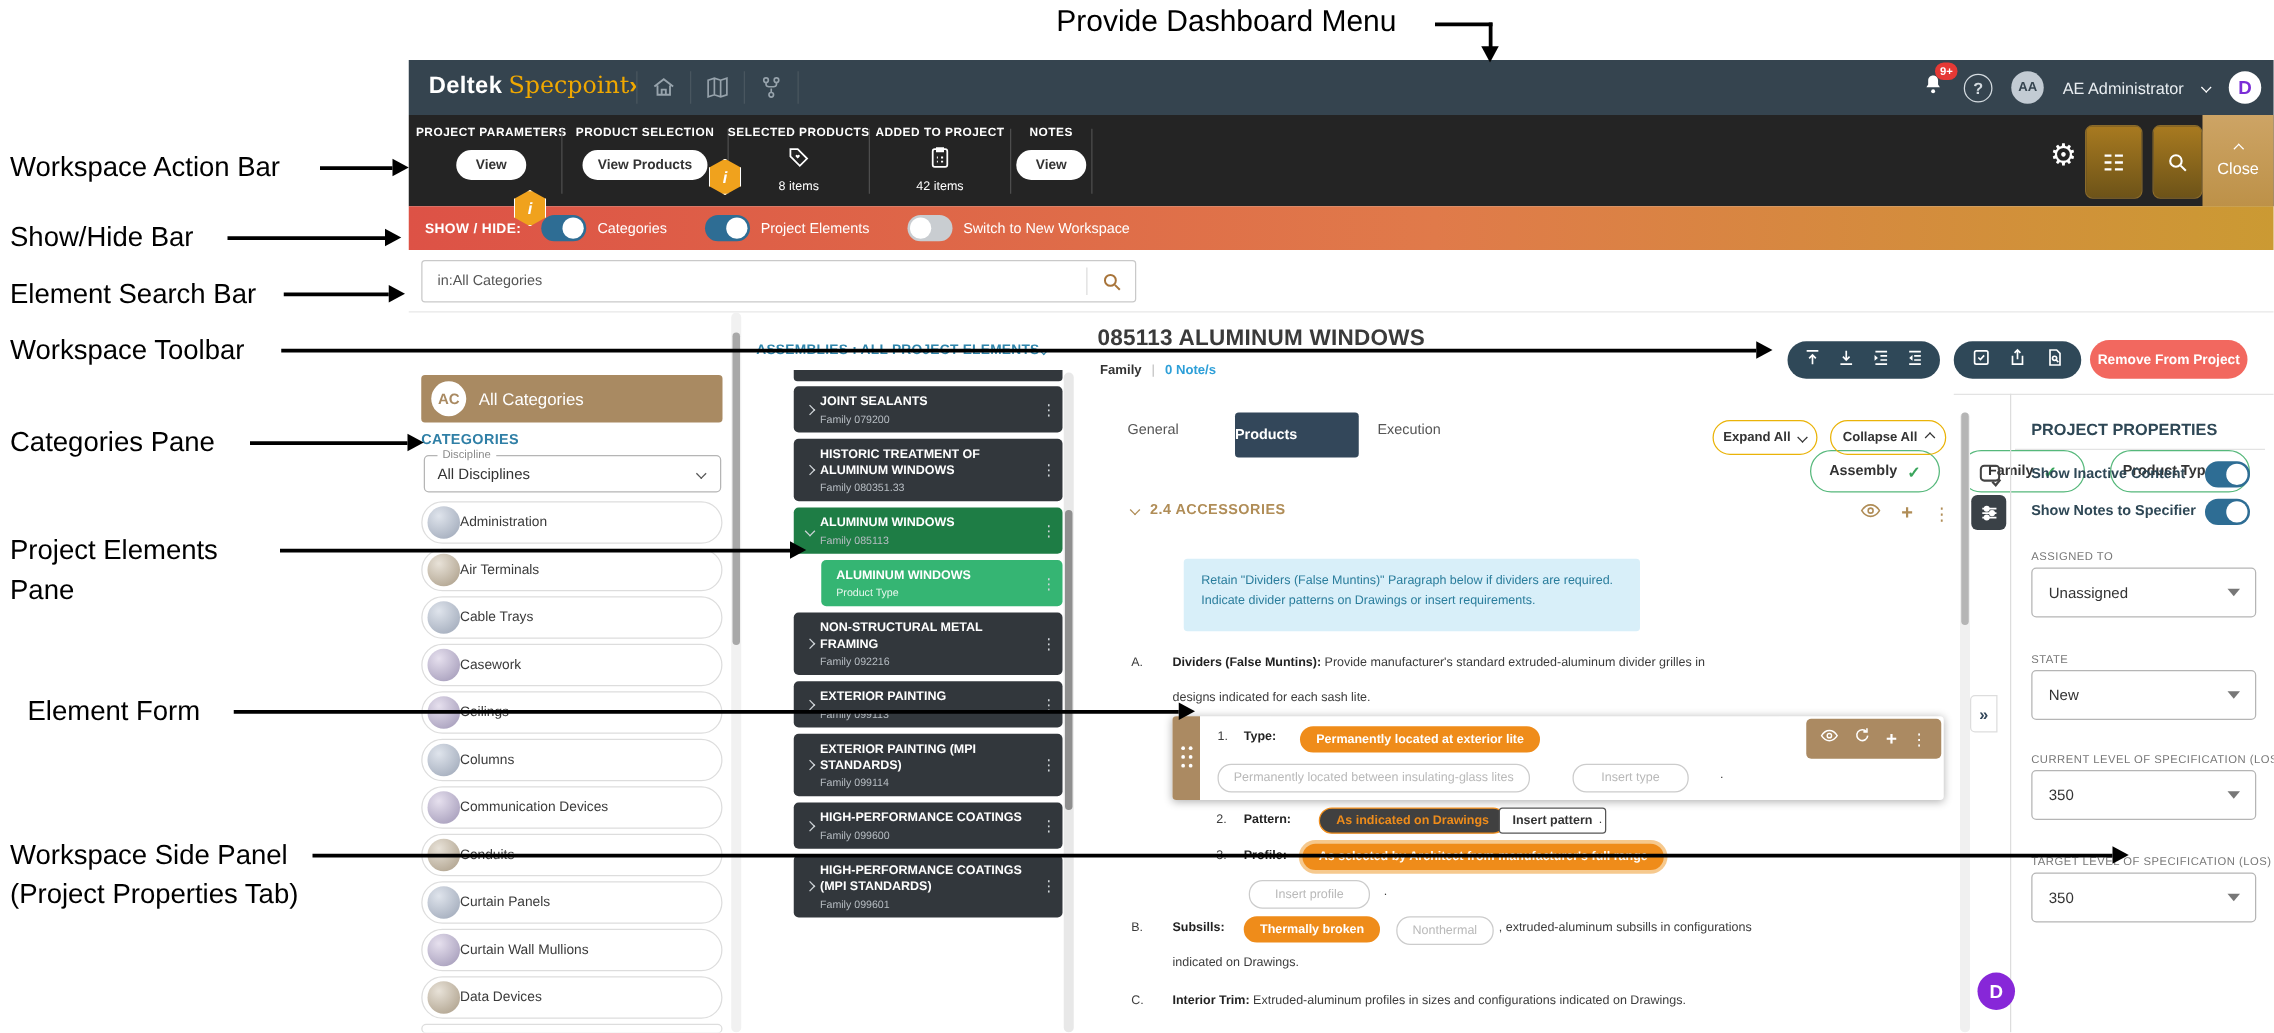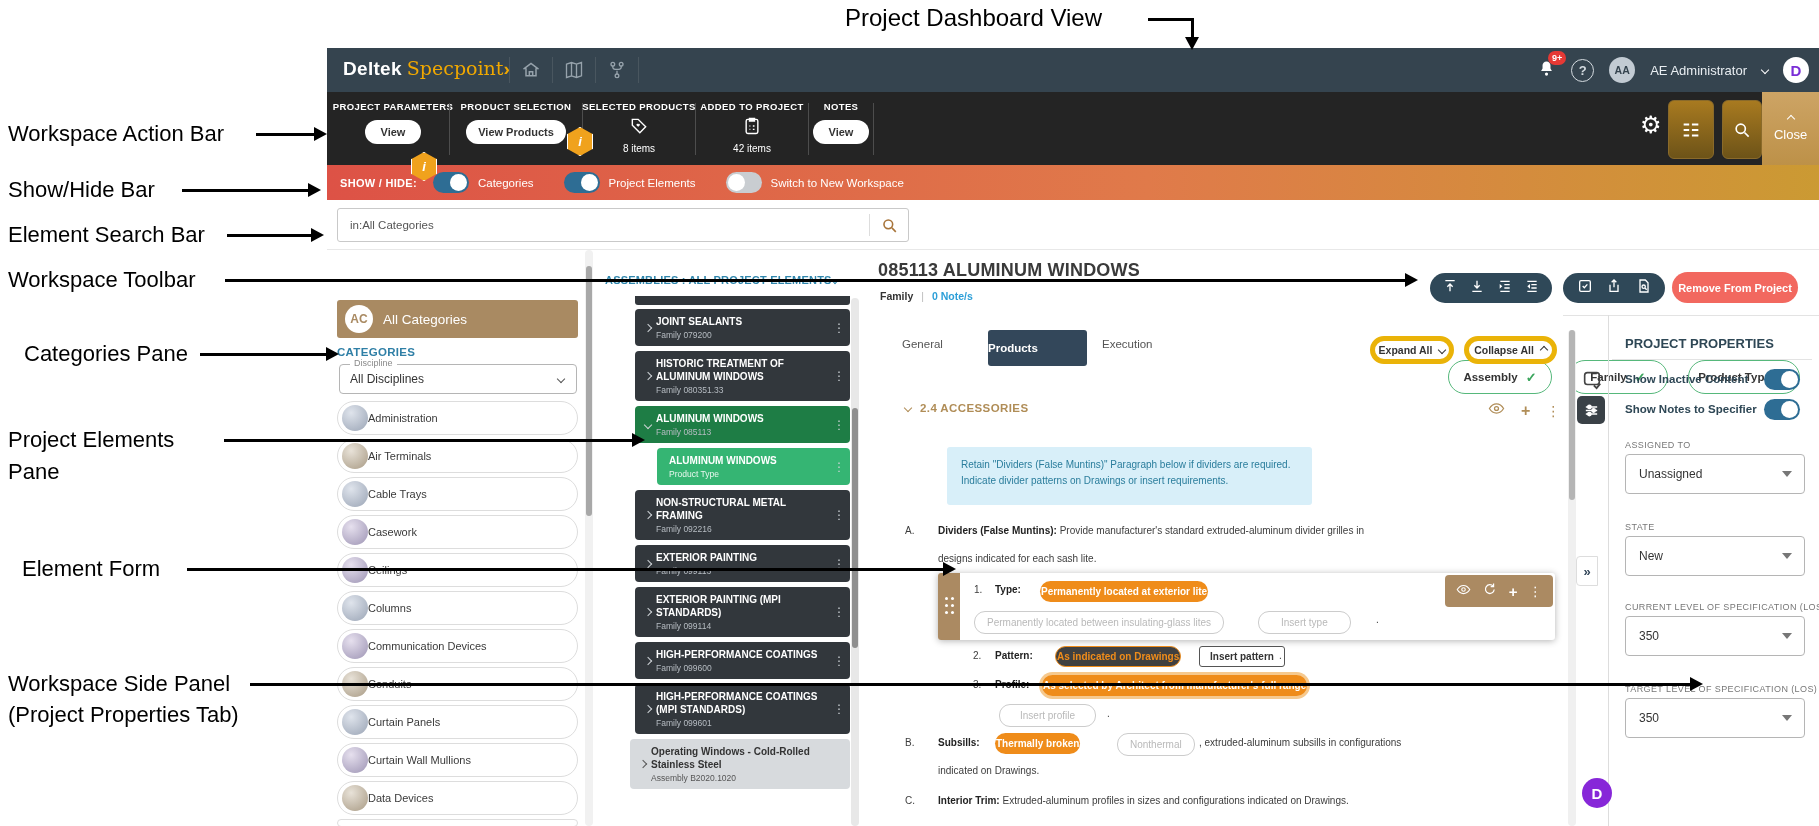--- a/index.html
+++ b/index.html
@@ -122,32 +122,32 @@
   
   .etitle{position:absolute;left:551px;top:212px;font-size:18px;font-weight:600;color:#3a3a3a;letter-spacing:.2px}
   .esub{position:absolute;left:553px;top:242px;font-size:10.5px;display:flex;gap:8px;align-items:center}
   .esub .ft{font-weight:bold;color:#333}.esub .dv{color:#bbb}.esub .nl{color:#2d9fd8;font-weight:bold;cursor:pointer}
   .tgroup{position:absolute;top:225px;height:30px;background:#2f4858;border-radius:15px;
     display:flex;align-items:center;justify-content:space-evenly;color:#fff}
   .rmbtn{position:absolute;left:1345px;top:224px;width:126px;height:31px;background:#f2685f;
     border-radius:16px;color:#fff;font-size:11px;font-weight:bold;display:flex;align-items:center;justify-content:center;cursor:pointer}
   .tab{position:absolute;top:290px;font-size:11.5px;color:#555;cursor:pointer;text-align:left}
   .tab.active{top:282px;background:#33475a;color:#fff;border-radius:3px;height:36px;line-height:36px;font-weight:bold}
-  .expill{position:absolute;top:288px;height:28px;border:5px solid #eab308;border-radius:14px;
+  .expill{position:absolute;top:288px;height:28px;border:1px solid #eab308;border-radius:14px;
     display:flex;align-items:center;justify-content:center;gap:7px;font-size:10.5px;font-weight:bold;color:#333;cursor:pointer;box-sizing:border-box}
   .sechdr{position:absolute;left:578px;top:354px;color:#b08d57;font-size:11.5px;font-weight:600;
     letter-spacing:.4px;display:flex;align-items:center;gap:9px;cursor:pointer}
   .secicons{position:absolute;left:1161px;top:352px;display:flex;gap:16px;color:#b08d57;align-items:center}
   .secicons span{cursor:pointer}
   .infobox{position:absolute;left:620px;top:399px;width:365px;height:58px;background:#d8eff9;
     border-radius:3px;color:#2a7d9c;font-size:10px;line-height:16px;padding:10px 14px;box-sizing:border-box}
   .btext{font-size:10px;color:#3c3c3c;position:absolute;white-space:nowrap}
   .btext b{color:#222}
   .ochip{position:absolute;height:21px;background:#ef8c1a;border-radius:11px;color:#fff;
-    font-size:10px;font-weight:bold;display:flex;align-items:center;padding:0 1px;white-space:nowrap;cursor:pointer}
+    font-size:10px;font-weight:bold;display:flex;align-items:center;padding:0 13px;white-space:nowrap;cursor:pointer}
   .ochip.outline{background:#404040;border:1.5px solid #ef8c1a;color:#ef8c1a;box-sizing:border-box}
   .gchip{position:absolute;height:21px;background:#fff;border:1px solid #ccc;border-radius:11px;
     color:#b9b9b9;font-size:10px;display:flex;align-items:center;padding:0 12px;white-space:nowrap;cursor:pointer}
   .insbtn{position:absolute;height:21px;background:#fff;border:1.5px solid #555;border-radius:3px;
     color:#333;font-size:10px;font-weight:bold;display:flex;align-items:center;padding:0 10px;white-space:nowrap;cursor:pointer;box-sizing:border-box}
   .formcard{position:absolute;left:611px;top:525px;width:617px;height:67px;background:#fff;
     border-radius:3px;box-shadow:0 1px 7px rgba(0,0,0,.3)}
   .handle{position:absolute;left:0;top:0;width:22px;height:67px;background:#ab8a62;border-radius:3px 0 0 3px;cursor:grab}
   .dots{position:absolute;left:7px;top:24px;width:3px;height:3px;border-radius:50%;background:#fff;
     box-shadow:6px 0 0 #fff,0 7px 0 #fff,6px 7px 0 #fff,0 14px 0 #fff,6px 14px 0 #fff}
@@ -466,29 +466,20 @@
     <div class="elcard">
       <div class="chevc">
           <span class="cv r sm"></span>
         </div>
       <div class="tx">
           <div class="t1">HIGH-PERFORMANCE COATINGS (MPI STANDARDS)</div>
           <div class="t2">Family 099601</div>
         </div>
       <div class="kb kbv"></div>
     </div>
-    <div class="elcard assembly">
-      <div class="chevc">
-          <span class="cv r sm"></span>
-        </div>
-      <div class="tx">
-          <div class="t1">Operating Windows - Cold-Rolled Stainless Steel</div>
-          <div class="t2">Assembly B2020.1020</div>
-        </div>
-    </div>
   </div>
   <div class="sbar" style="left:524px;top:250px;width:8px;height:528px;background:#e8e8e8">
     <div class="sthumb" style="left:1px;top:110px;width:6px;height:240px;background:#8f8f8f"></div>
   </div>
 
   <div class="etitle">085113 ALUMINUM WINDOWS</div>
   <div class="esub">
     <span class="ft">Family</span>
     <span class="dv">|</span>
     <span class="nl">0 Note/s</span>
@@ -645,38 +636,38 @@
       <div class="tri"></div>
   </div>
   <div class="flab" style="top:636px">TARGET LEVEL OF SPECIFICATION (LOS)</div>
   <div class="fbox" style="top:650px">
     <span>350</span>
       <div class="tri"></div>
   </div>
   <div class="dlaunch">D</div>
 </div>
 
-<div class="ann ann-top" style="left:845px;top:2px">Project Dashboard View</div>
+<div class="ann ann-top" style="left:845px;top:2px">Provide Dashboard Menu</div>
 <div class="abs" style="left:1148px;top:18px;width:46px;height:0;border-top:3.5px solid #000;z-index:70"></div>
 <div class="vline" style="left:1190.5px;top:18px;height:20px"></div>
 <div class="downhead" style="left:1184.5px;top:37px"></div>
 
 <div class="ann" style="left:8px;top:118px">Workspace Action Bar</div>
 <div class="arrow" style="left:256px;top:133px;width:58px"></div>
 
 <div class="ann" style="left:8px;top:174px">Show/Hide Bar</div>
 <div class="arrow" style="left:182px;top:189px;width:126px"></div>
 
 <div class="ann" style="left:8px;top:219px">Element Search Bar</div>
 <div class="arrow" style="left:227px;top:234px;width:84px"></div>
 
 <div class="ann" style="left:8px;top:264px">Workspace Toolbar</div>
 <div class="arrow" style="left:225px;top:279px;width:1180px"></div>
 
-<div class="ann" style="left:24px;top:338px">Categories Pane</div>
+<div class="ann" style="left:8px;top:338px">Categories Pane</div>
 <div class="arrow" style="left:200px;top:353px;width:126px"></div>
 
 <div class="ann" style="left:8px;top:424px">Project Elements</div>
 <div class="ann" style="left:8px;top:456px">Pane</div>
 <div class="arrow" style="left:224px;top:439px;width:408px"></div>
 
 <div class="ann" style="left:22px;top:553px">Element Form</div>
 <div class="arrow" style="left:187px;top:568px;width:756px"></div>
 
 <div class="ann" style="left:8px;top:668px">Workspace Side Panel</div>

